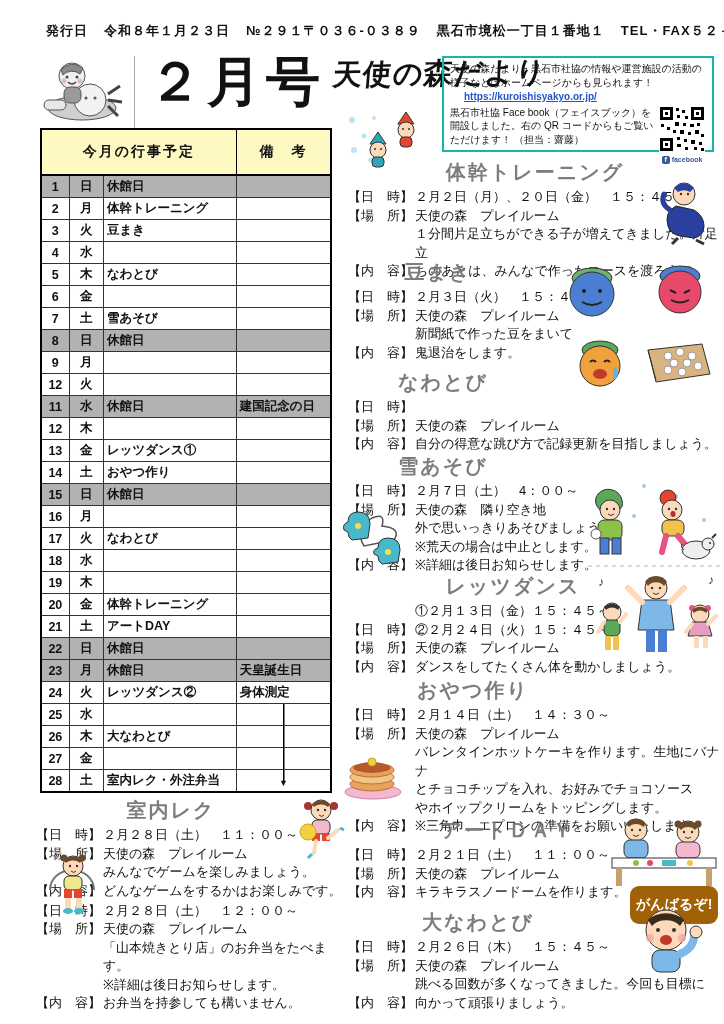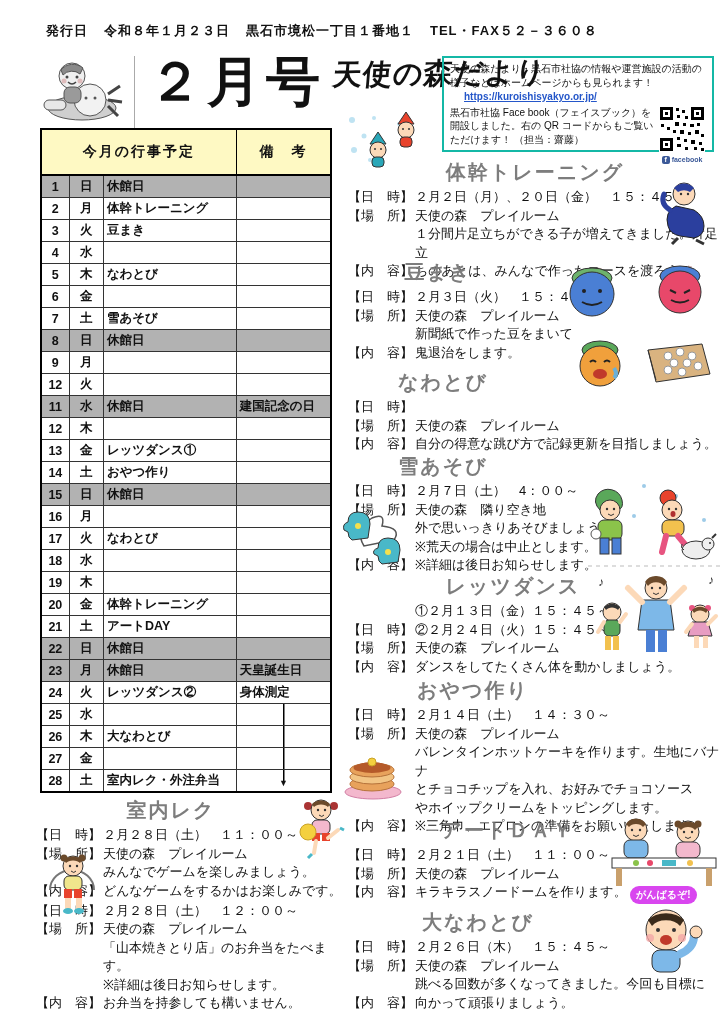--- a/index.html
+++ b/index.html
@@ -40,31 +40,32 @@
                        font-size:9px;line-height:1;}
   
   .sec{position:absolute;font-size:13px;line-height:1.42;}
   .sec-title{font-size:20px;font-weight:bold;color:#7d7d7d;letter-spacing:2px;
              text-align:center;margin-bottom:2px;white-space:nowrap;}
   .field{display:flex;align-items:flex-end;}
   .flabel{flex:0 0 auto;margin-right:2px;white-space:nowrap;}
   .fvalue{white-space:pre-line;}
   
   .illus{position:absolute;}
-  .bubble{position:absolute;left:630px;top:886px;background:#d946ef;color:#fff;font-size:10px;
-          font-weight:bold;padding:2px 6px;border-radius:9px;white-space:nowrap;}
+  .bubble{position:absolute;left:630px;top:886px;background:#a16207;color:#fff;font-size:14px;
+          font-weight:bold;padding:10px 6px;border-radius:9px;white-space:nowrap;}
 </style>
 </head>
 <body>
 
 <div class="page">
 
   <div class="pub-line">
     <span>発行日</span>
     <span>令和８年１月２３日</span>
+    <span>№２９１〒０３６-０３８９</span>
     <span>黒石市境松一丁目１番地１</span>
     <span>TEL・FAX５２－３６０８</span>
   </div>
 
   <div class="mascot">
     <svg width="98" height="70" viewBox="0 0 98 70">
       <ellipse cx="48" cy="52" rx="34" ry="12" fill="#cfcfcf" stroke="#555"></ellipse>
       <rect x="10" y="44" width="22" height="10" rx="5" fill="#e8e8e8" stroke="#555"></rect>
       <circle cx="56" cy="44" r="16" fill="#f2f2f2" stroke="#555"></circle>
       <circle cx="52" cy="42" r="1.5" fill="#555"></circle>

